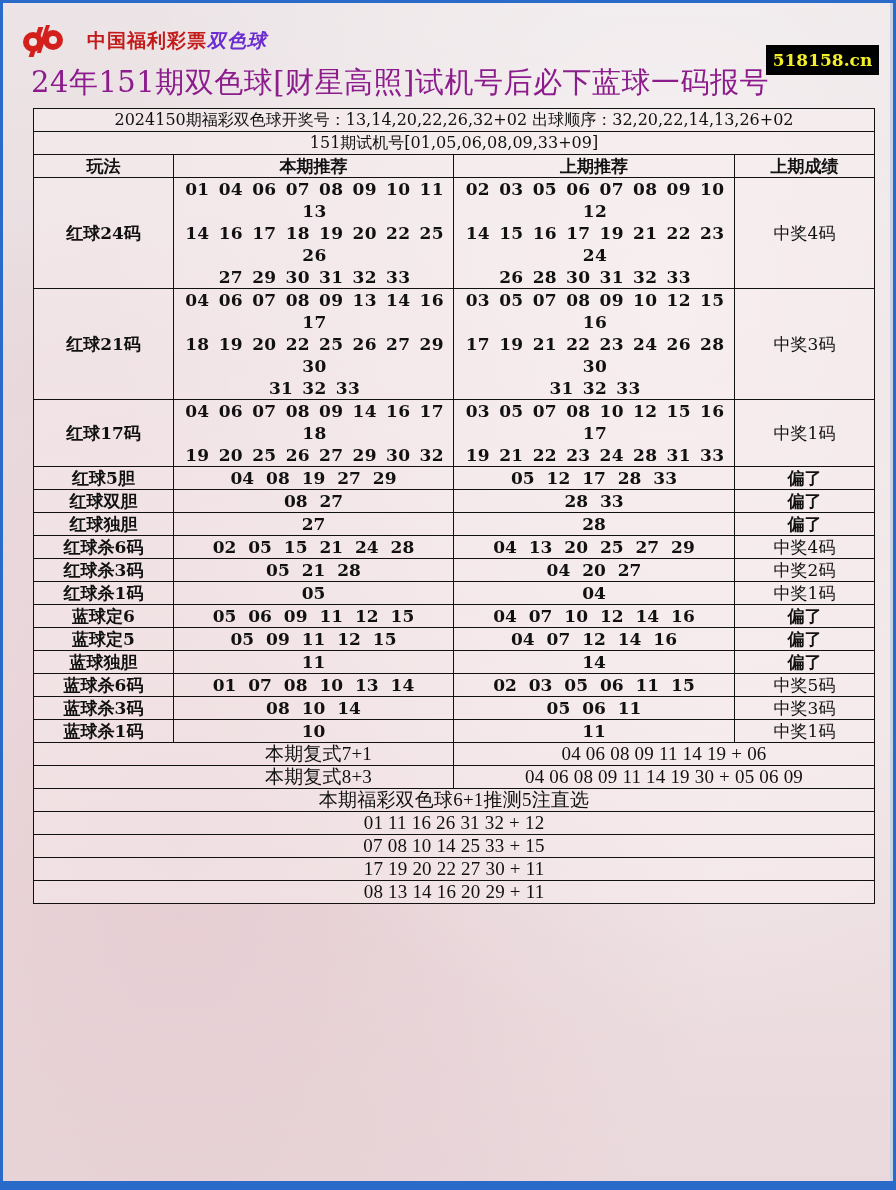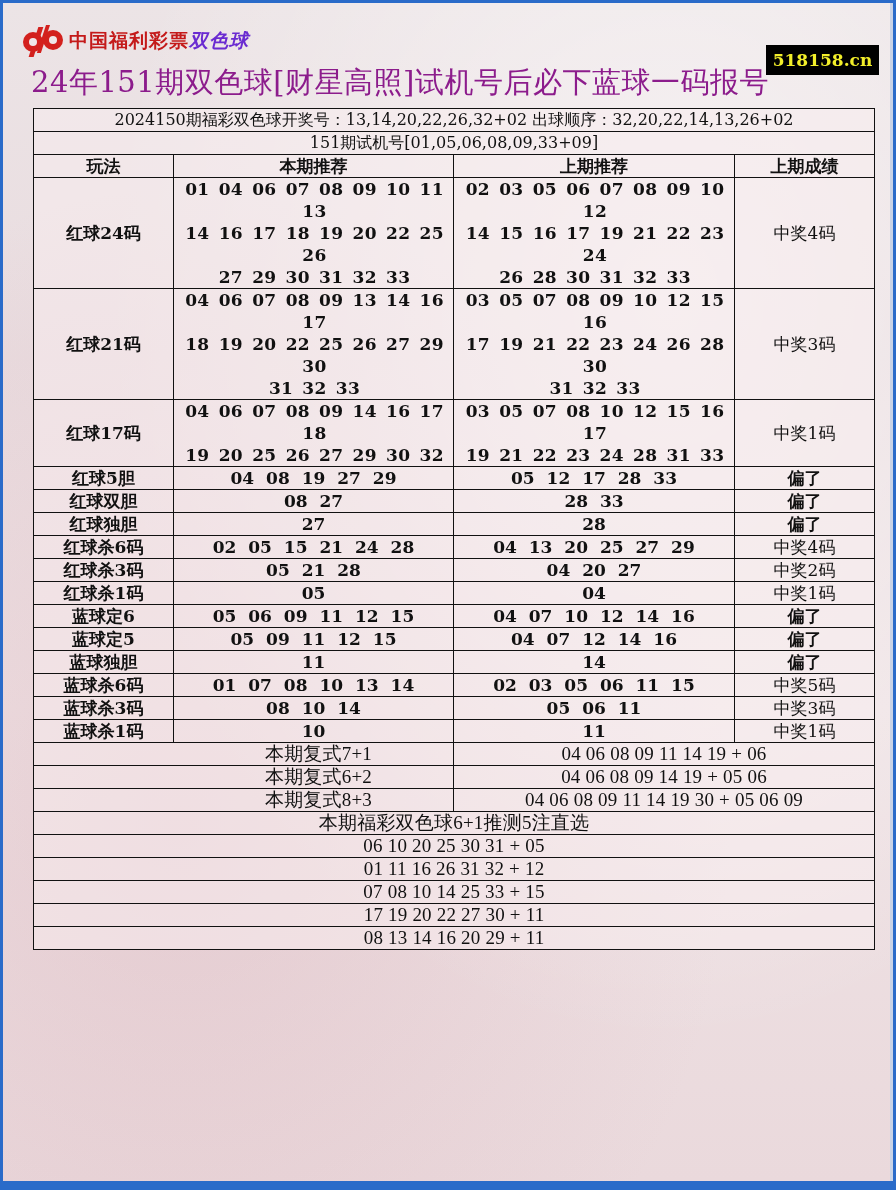--- a/index.html
+++ b/index.html
@@ -11,21 +11,21 @@
   .frame {
     position:absolute; left:3px; top:3px; width:887px; height:1178px;
     background:
       radial-gradient(ellipse at 75% 25%, rgba(255,255,255,0.55), rgba(255,255,255,0) 60%),
       radial-gradient(ellipse at 20% 70%, rgba(215,170,180,0.35), rgba(255,255,255,0) 55%),
       linear-gradient(180deg, #ece4e6 0%, #e9dcdf 30%, #efe3e5 60%, #ead9dc 100%);
     border-right:3px solid #c9d3e6;
   }
   .logo { position:absolute; left:18px; top:22px; height:32px; display:flex; align-items:center; }
   .logo-mark { width:44px; height:32px; position:relative; }
-  .logo-text { font-family:"DejaVu Sans", sans-serif; font-weight:bold; font-size:19px; color:#c41a1a; margin-left:4px; letter-spacing:1px; }
+  .logo-text { font-family:"DejaVu Sans", sans-serif; font-weight:bold; font-size:19px; color:#c41a1a; margin-left:22px; letter-spacing:1px; }
   .logo-sub { font-family:"DejaVu Sans", sans-serif; font-weight:bold; font-style:italic; font-size:19px; color:#6a2bd1; letter-spacing:1px; }
   .site-badge {
     position:absolute; left:763px; top:20px; width:113px; height:30px; background:#000;
     color:#f2ee2a; font-family:"DejaVu Serif", serif; font-weight:bold; font-size:17px;
     display:flex; align-items:center; justify-content:center;margin-top:22px;
   }
   .page-title {
     position:absolute; left:28px; top:60px; width:850px;
     font-family:"DejaVu Serif", serif; font-size:29px; color:#8c1c8c; white-space:nowrap; letter-spacing:0.5px;
   }
@@ -207,33 +207,26 @@
         <td class="ws">10</td>
         <td class="ws">11</td>
         <td style="font-weight:normal">中奖1码</td>
       </tr>
 
       <tr class="h35">
         <td colspan="2" class="narrow fs-lbl">本期复式7+1</td>
         <td colspan="2" class="narrow">04 06 08 09 11 14 19 + 06</td>
       </tr>
       <tr class="h35">
-        <td colspan="2" class="narrow fs-lbl">本期复式6+2</td>
-        <td colspan="2" class="narrow">04 06 08 09 14 19 + 05 06</td>
-      </tr>
-      <tr class="h35">
         <td colspan="2" class="narrow fs-lbl">本期复式8+3</td>
         <td colspan="2" class="narrow">04 06 08 09 11 14 19 30 + 05 06 09</td>
       </tr>
 
       <tr class="h35">
         <td colspan="4" class="narrow">本期福彩双色球6+1推测5注直选</td>
-      </tr>
-      <tr class="h35">
-        <td colspan="4" class="narrow">06 10 20 25 30 31 + 05</td>
       </tr>
       <tr class="h35">
         <td colspan="4" class="narrow">01 11 16 26 31 32 + 12</td>
       </tr>
       <tr class="h35">
         <td colspan="4" class="narrow">07 08 10 14 25 33 + 15</td>
       </tr>
       <tr class="h35">
         <td colspan="4" class="narrow">17 19 20 22 27 30 + 11</td>
       </tr>

